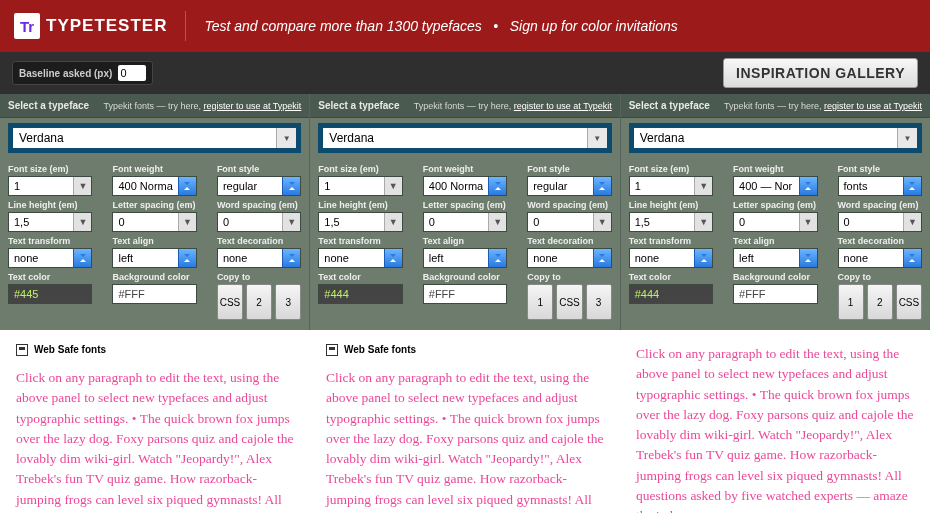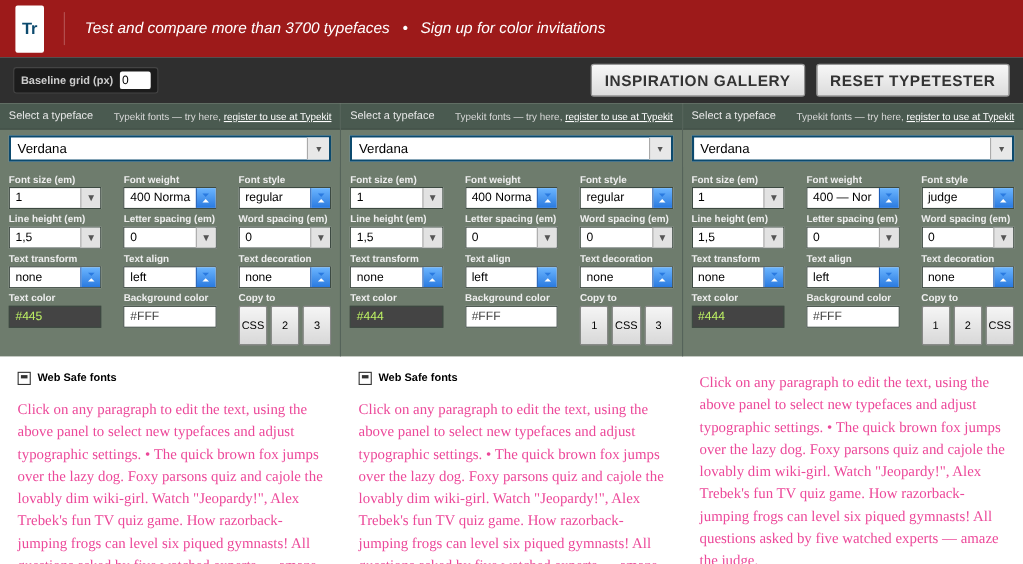--- a/index.html
+++ b/index.html
@@ -1,38 +1,38 @@
 <!DOCTYPE html>
 <html><head>
 <meta charset="utf-8">
 <style>
   *{box-sizing:border-box;margin:0;padding:0;font-family:Arial,Helvetica,sans-serif}
   body{background:#fff;width:930px}
   .header{background:#9d1a1a;display:flex;align-items:center;padding:10px 14px;height:52px;color:#fff}
   .logo{display:flex;align-items:center;gap:6px}
-  .logo-mark{background:#fff;color:#0c4a6e;width:26px;height:43px;display:flex;align-items:center;justify-content:center;font-weight:bold;border-radius:2px;font-size:15px}
+  .logo-mark{background:#fff;color:#6d28d9;width:26px;height:26px;display:flex;align-items:center;justify-content:center;font-weight:bold;border-radius:2px;font-size:15px}
   .logo-text{font-weight:bold;letter-spacing:1px;font-size:17px}
   .header-divider{width:1px;height:30px;background:rgba(255,255,255,.25);margin:0 18px}
   .tagline{font-family:Georgia,serif;font-style:italic;font-size:14px}
   .tagline .dot{margin:0 8px}
   .toolbar{background:#2f2f2f;display:flex;align-items:center;padding:8px 12px;height:42px}
   .baseline{display:flex;align-items:center;gap:6px;background:#1c1c1c;border:1px solid #444;border-radius:3px;padding:3px 6px}
   .baseline-label{color:#ccc;font-size:10px;font-weight:bold}
   .baseline-input{width:28px;background:#fff;border:none;font-size:11px;padding:2px;border-radius:2px}
   .toolbar-spacer{flex:1}
   .tb-btn{background:linear-gradient(#f7f7f7,#dcdcdc);border:1px solid #999;color:#333;font-size:14px;font-weight:bold;letter-spacing:.5px;padding:6px 12px;border-radius:3px;margin-left:10px;cursor:pointer}
   .panels{display:flex;background:#6e7c6d}
   .panel{flex:1;border-right:1px solid #55635a}
   .panel:last-child{border-right:none}
   .panel-head{background:#4a5a50;display:flex;align-items:center;justify-content:space-between;padding:6px 8px;border-bottom:1px solid #3d4a42}
-  .panel-head .lbl{color:#e8e8e8;font-size:10px;font-weight:normal}
+  .panel-head .lbl{color:#e8e8e8;font-size:10px;font-weight:bold}
   .panel-head .typekit{color:#d8d8d8;font-size:9px}
   .panel-head .typekit a{color:#fff;text-decoration:underline}
   .typeface-row{padding:5px 8px;background:#6e7c6d}
-  .typeface-sel{display:flex;align-items:center;background:#fff;border:2px solid #0c4a6e}
+  .typeface-sel{display:flex;align-items:center;background:#fff;border:5px solid #0c4a6e}
   .typeface-sel span{flex:1;padding:3px 6px;font-size:12px}
   .drop{width:20px;height:20px;background:#e8e8e8;border-left:1px solid #aaa;display:flex;align-items:center;justify-content:center;font-size:8px;color:#555}
   .controls{display:grid;grid-template-columns:1fr 1fr 1fr;gap:4px 20px;padding:6px 8px 10px}
   .ctrl-lbl{color:#eee;font-size:9px;font-weight:bold;margin-bottom:2px}
   .ctrl-field{display:flex;align-items:center;background:#fff;border:1px solid #3d4a42;height:20px}
   .ctrl-field span{flex:1;padding:0 5px;font-size:11px;white-space:nowrap;overflow:hidden}
   .blue-cap{width:18px;height:100%;background:linear-gradient(#6bb5ff,#2a7ae0);border-left:1px solid #1a5cb8;display:flex;align-items:center;justify-content:center}
   .blue-cap::after{content:"";border-top:3px solid #2a7ae0;border-bottom:3px solid #fff;border-left:3px solid transparent;border-right:3px solid transparent;width:0;height:2px}
   .grey-cap{width:18px;height:100%;background:#e2e2e2;border-left:1px solid #aaa;display:flex;align-items:center;justify-content:center;font-size:9px;color:#555}
   .color-field{background:#444;color:#bef264}
@@ -45,37 +45,37 @@
   .websafe-icon{width:12px;height:12px;border:1px solid #333;display:inline-block;position:relative}
   .websafe-icon::after{content:"";position:absolute;left:2px;top:2px;right:2px;bottom:5px;background:#333}
   .sample{font-family:Liberation Serif, serif;font-size:13.5px;line-height:1.5;color:#ec4899}
 </style>
 </head>
 <body>
 
 <div class="header">
   <div class="logo">
     <div class="logo-mark">Tr</div>
+    <div class="logo-text">TYPETESTER</div>
   </div>
   <div class="header-divider"></div>
   <div class="tagline">
-    <span>Test and compare more than 3700 typefaces</span>
+    <span>Test and compare more than 1300 typefaces</span>
     <span class="dot">•</span>
     <span>Sign up for color invitations</span>
   </div>
 </div>
 
 <div class="toolbar">
   <div class="baseline">
-    <span class="baseline-label">Baseline grid (px)</span>
+    <span class="baseline-label">Baseline asked (px)</span>
     <input class="baseline-input" value="0" style="">
   </div>
   <div class="toolbar-spacer"></div>
   <button class="tb-btn">INSPIRATION GALLERY</button>
-  <button class="tb-btn">RESET TYPETESTER</button>
 </div>
 
 <div class="panels" id="panels">
   <div class="panel">
     <div class="panel-head">
       <span class="lbl">Select a typeface</span>
       <span class="typekit">Typekit fonts — try here, <a>register to use at Typekit</a></span>
     </div>
     <div class="typeface-row">
       <div class="typeface-sel">
@@ -339,21 +339,21 @@
       <div class="ctrl-field ">
         <span>400 — Nor</span>
         <div class="blue-cap"></div>
 
       </div>
     </div>
 
     <div>
       <div class="ctrl-lbl">Font style</div>
       <div class="ctrl-field ">
-        <span>judge</span>
+        <span>fonts</span>
         <div class="blue-cap"></div>
 
       </div>
     </div>
 
     <div>
       <div class="ctrl-lbl">Line height (em)</div>
       <div class="ctrl-field ">
         <span>1,5</span>
 

